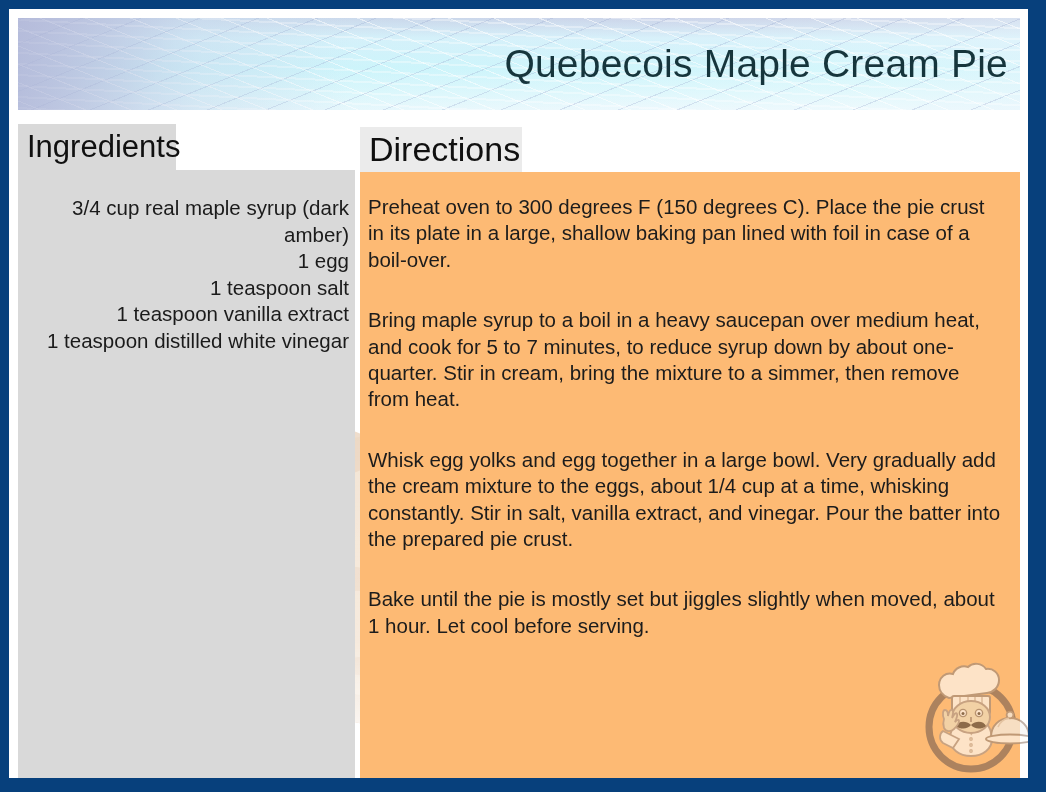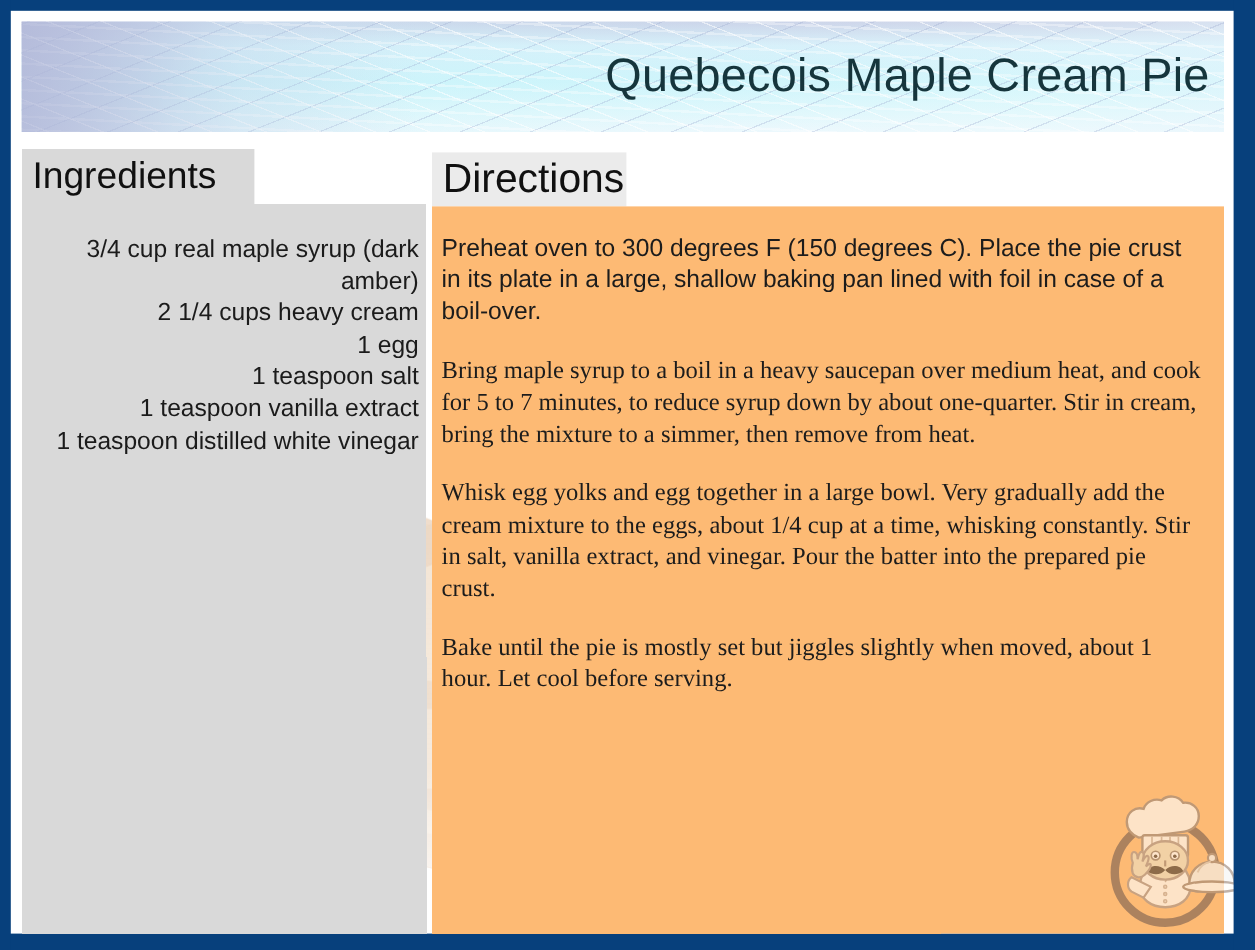--- a/index.html
+++ b/index.html
@@ -94,21 +94,21 @@
     z-index: 6;
     opacity: 0.92;
     pointer-events: none;
   }
 
   
   #ingredients-tab {
     position: absolute;
     left: 18px;
     top: 124px;
-    width: 194px;
+    width: 158px;
     height: 46px;
     background: #d9d9d9;
     z-index: 10;
   }
   #ingredients-tab .heading {
     position: absolute;
     left: 9px;
     top: 3px;
     font-size: 31px;
     line-height: 40px;
@@ -170,21 +170,21 @@
     position: absolute;
     left: 8px;
     top: 22px;
     right: 18px;
     z-index: 12;
     font-size: 20.5px;
     line-height: 26.4px;
     color: #1c1c1c;
   }
   #directions-body p { margin: 0; }
-  #directions-body p + p { margin-top: 23px; font-family: Liberation Serif, serif; }
+  #directions-body p + p { margin-top: 34px; }
 
   
   #chef-logo {
     position: absolute;
     left: 912px;
     top: 655px;
     width: 118px;
     height: 122px;
     z-index: 20;
     opacity: 0.62;
@@ -254,21 +254,20 @@
       <ellipse cx="268" cy="172" rx="250" ry="152" fill="url(#pieFade)"></ellipse>
     </g>
   </svg>
 
   <div id="ingredients-tab">
     <div class="heading">Ingredients</div>
   </div>
   <div id="ingredients-panel">
     <ul id="ingredients-list">
       <li>3/4 cup real maple syrup (dark amber)</li>
-      <li>2 1/4 cups heavy cream</li>
       <li>1 egg</li>
       <li>1 teaspoon salt</li>
       <li>1 teaspoon vanilla extract</li>
       <li>1 teaspoon distilled white vinegar</li>
     </ul>
   </div>
 
   <div id="directions-tab">
     <div class="heading">Directions</div>
   </div>

